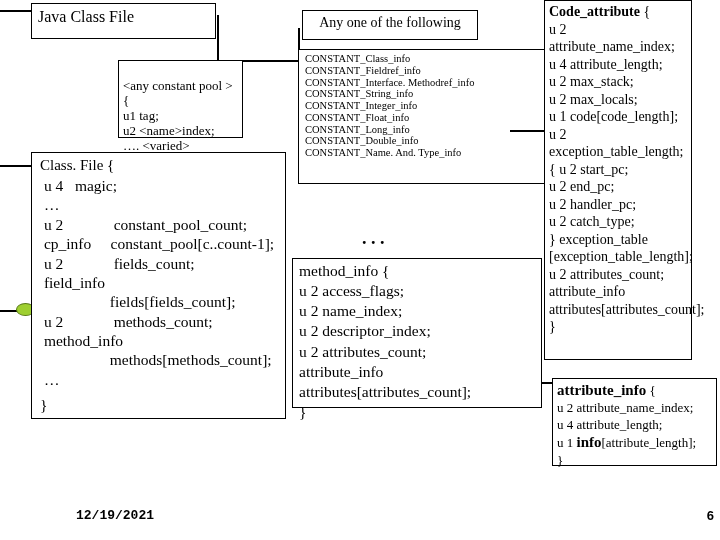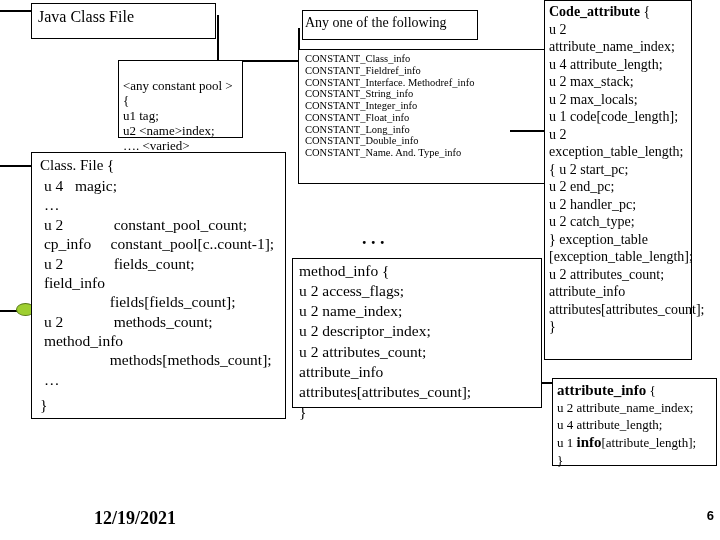--- a/index.html
+++ b/index.html
@@ -4,34 +4,34 @@
 <style>
 html,body{margin:0;padding:0;width:720px;height:540px;font-family:"Times New Roman",serif;background:#fff;overflow:hidden}
 .canvas{position:relative;width:720px;height:540px}
 .box{position:absolute;border:1.5px solid #000;background:#fff;box-sizing:border-box}
 .title-box{left:31px;top:3px;width:185px;height:36px;font-size:16px;padding:4px 6px}
 .cp-box{left:118px;top:60px;width:125px;height:78px;font-size:13px;line-height:1.15;padding:18px 4px}
 .cf-box{left:31px;top:152px;width:255px;height:267px;font-size:15.5px}
 .cf-head{font-size:15px;padding:4px 8px 0 8px}
 .cf-body{font-size:15.5px;padding:2px 8px;line-height:1.25}
 .cf-body .row{white-space:pre}
-.any-box{left:302px;top:10px;width:176px;height:30px;font-size:14px;text-align:left;padding:4px 2px}
+.any-box{left:302px;top:10px;width:176px;height:30px;font-size:14px;text-align:center;padding:4px 2px}
 .const-box{left:298px;top:49px;width:252px;height:135px;font-size:10.5px;line-height:1.12;padding:3px 6px}
 .dots{position:absolute;left:362px;top:228px;font-size:18px;font-weight:bold}
 .mi-box{left:292px;top:258px;width:250px;height:150px;font-size:15.5px;line-height:1.3;padding:2px 6px}
 .ca-box{left:544px;top:0px;width:148px;height:360px;font-size:14px;line-height:1.25;padding:2px 4px}
 .ca-box b{font-weight:bold}
 .ai-box{left:552px;top:378px;width:165px;height:88px;font-size:13px;line-height:1.28;padding:2px 4px}
 .ai-head{font-size:15px;font-weight:bold}
 .ai-big{font-size:15px;font-weight:bold}
 .line{position:absolute;background:#000}
 .hline{height:1.5px}
 .vline{width:1.5px}
 .blob{position:absolute;width:17px;height:11px;background:#9ecf30;border:1px solid #5a7a18;border-radius:50%}
-.date{position:absolute;left:94px;top:508px;font-family:Liberation Serif, serif;font-size:18px;font-weight:bold}
+.date{position:absolute;left:76px;top:508px;font-family:Liberation Mono, monospace;font-size:13px;font-weight:bold}
 .pagenum{position:absolute;right:6px;top:508px;font-family:Arial,sans-serif;font-size:13px;font-weight:bold}
 </style>
 </head>
 <body>
 
 <div class="canvas">
 
   <div class="line hline" style="left:0;top:10px;width:31px"></div>
   <div class="line hline" style="left:0;top:165px;width:31px"></div>
   <div class="line hline" style="left:0;top:310px;width:30px"></div>

